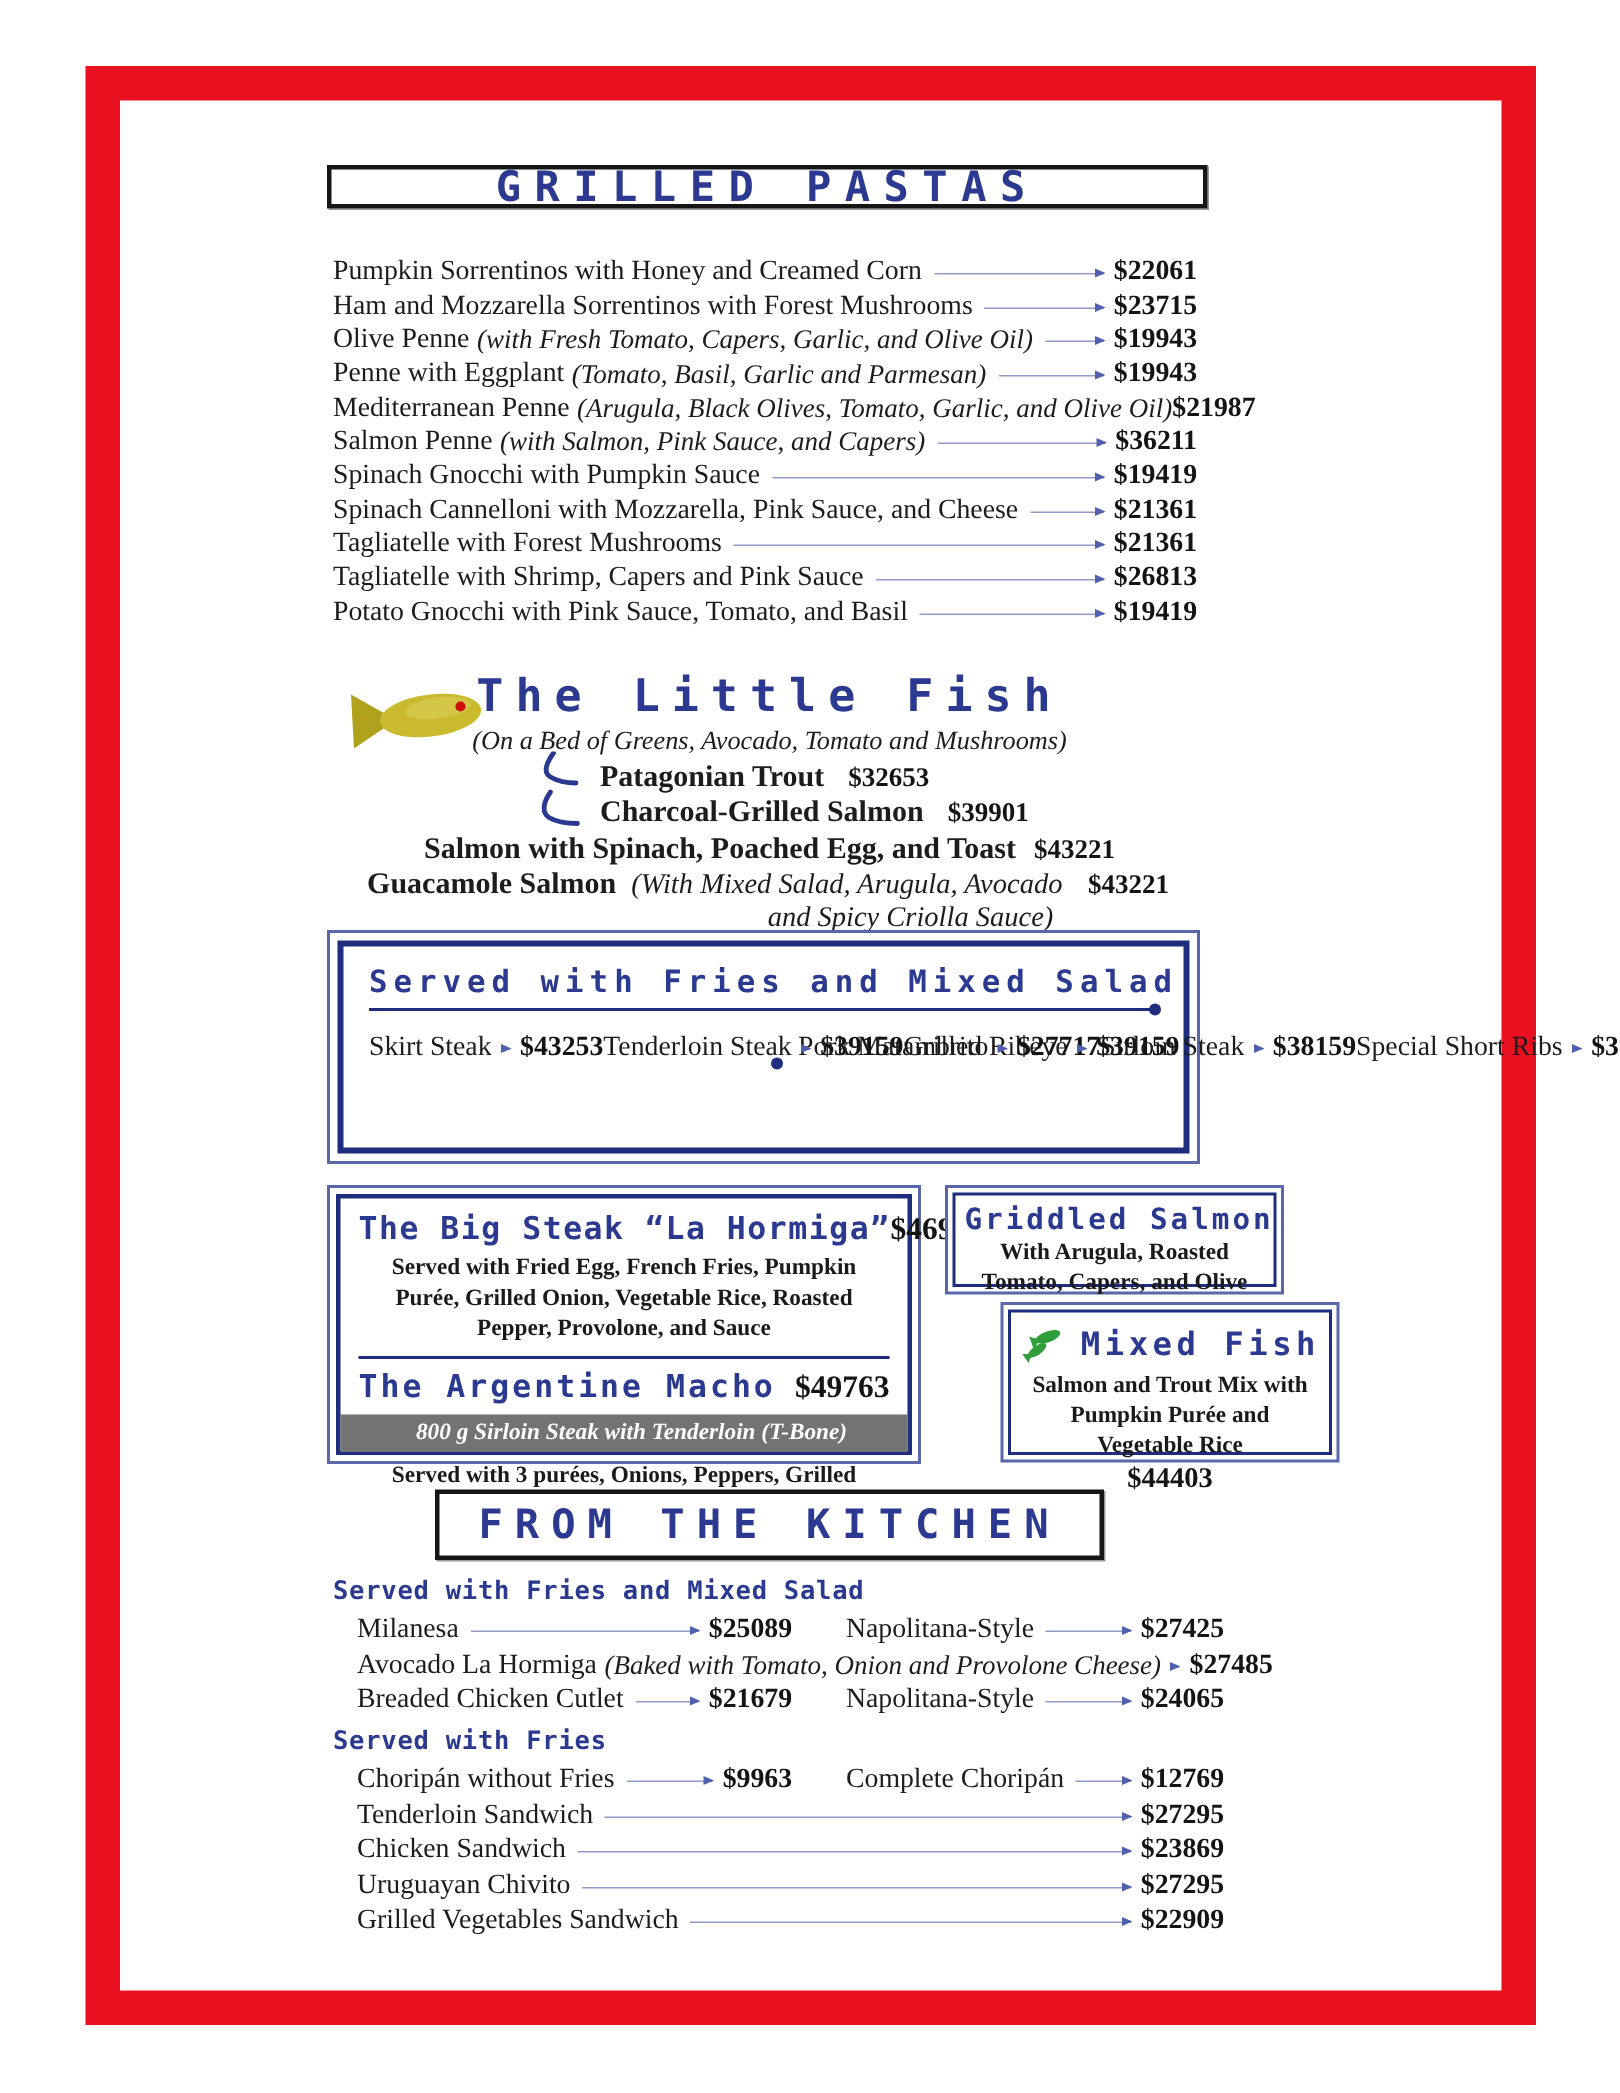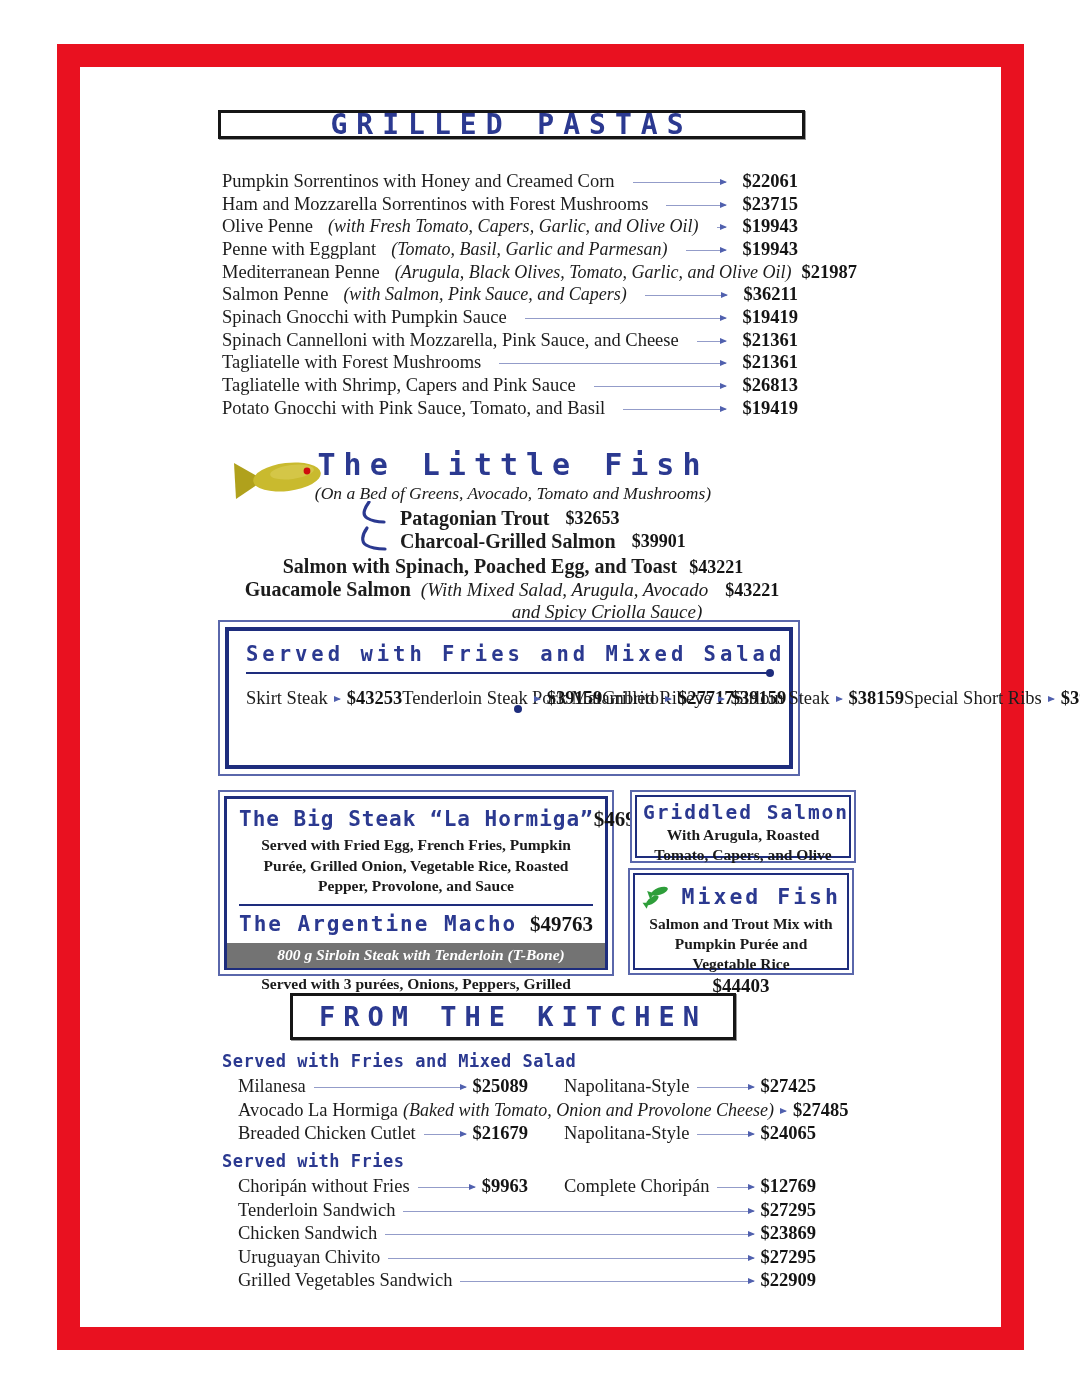--- a/index.html
+++ b/index.html
@@ -17,21 +17,21 @@
   
   .m-row{display:flex;align-items:center;}
   .name{white-space:nowrap;font-size:18.5px;}
   .detail{white-space:nowrap;font-style:italic;font-size:18px;margin-left:5px;}
   .detail:empty{display:none;}
   .leader{flex:1;height:1px;background:#939cc9;margin:2px 7px 0 8px;position:relative;min-width:4px;align-self:center;}
   .leader::after{content:'';position:absolute;right:-1px;top:-3px;width:0;height:0;
     border-left:7px solid #5060ae;border-top:3.5px solid transparent;border-bottom:3.5px solid transparent;}
   .price{font-weight:bold;font-size:18.5px;white-space:nowrap;color:#141414;}
   
-  .pasta-list .m-row{height:22.7px;gap:10px;}
+  .pasta-list .m-row{height:22.7px;}
   
   .lf-head{text-align:center;}
   .lf-title{font-size:30px;letter-spacing:8px;white-space:nowrap;}
   .lf-sub{font-style:italic;font-size:17.5px;margin-top:1px;}
   .lf-bracket-items .m-row{height:23px;}
   .lf-bracket-items .name{font-weight:bold;font-size:20px;}
   .lf-bracket-items .price{margin-left:16px;font-size:18px;}
   .lf-center{text-align:center;font-weight:bold;font-size:20px;white-space:nowrap;}
   .lf-center .price{margin-left:12px;font-size:18px;}
   .lf-center .detail{font-size:19px;font-weight:normal;}
@@ -269,21 +269,21 @@
   </div>
 </div>
 
 <div class="abs navybox thin" style="left:630px;top:790px;width:226px;height:73px;padding:3px;">
   <div class="navybox-inner sm-inner">
     <div class="mono sm-title">Griddled Salmon</div>
     <div class="sm-desc"><span>With Arugula, Roasted Tomato, Capers, and Olive Oil</span>&nbsp;&nbsp;&nbsp;<span class="sm-price">$43221</span></div>
   </div>
 </div>
 
-<div class="abs navybox thin" style="left:628px;top:868px;width:226px;height:107px;padding:3px;">
+<div class="abs navybox thin" style="left:667px;top:868px;width:226px;height:107px;padding:3px;">
   <div class="navybox-inner sm-inner">
     <div class="mf-titlerow">
       <svg width="42" height="30" viewBox="0 0 42 30">
         <g fill="#2e9e3a">
           <g transform="rotate(-20 24 10)">
             <ellipse cx="26" cy="9" rx="12" ry="5"></ellipse>
             <polygon points="10,3 18,9 10,15"></polygon>
           </g>
           <g transform="rotate(-35 14 22)">
             <ellipse cx="16" cy="22" rx="10" ry="4.2"></ellipse>

